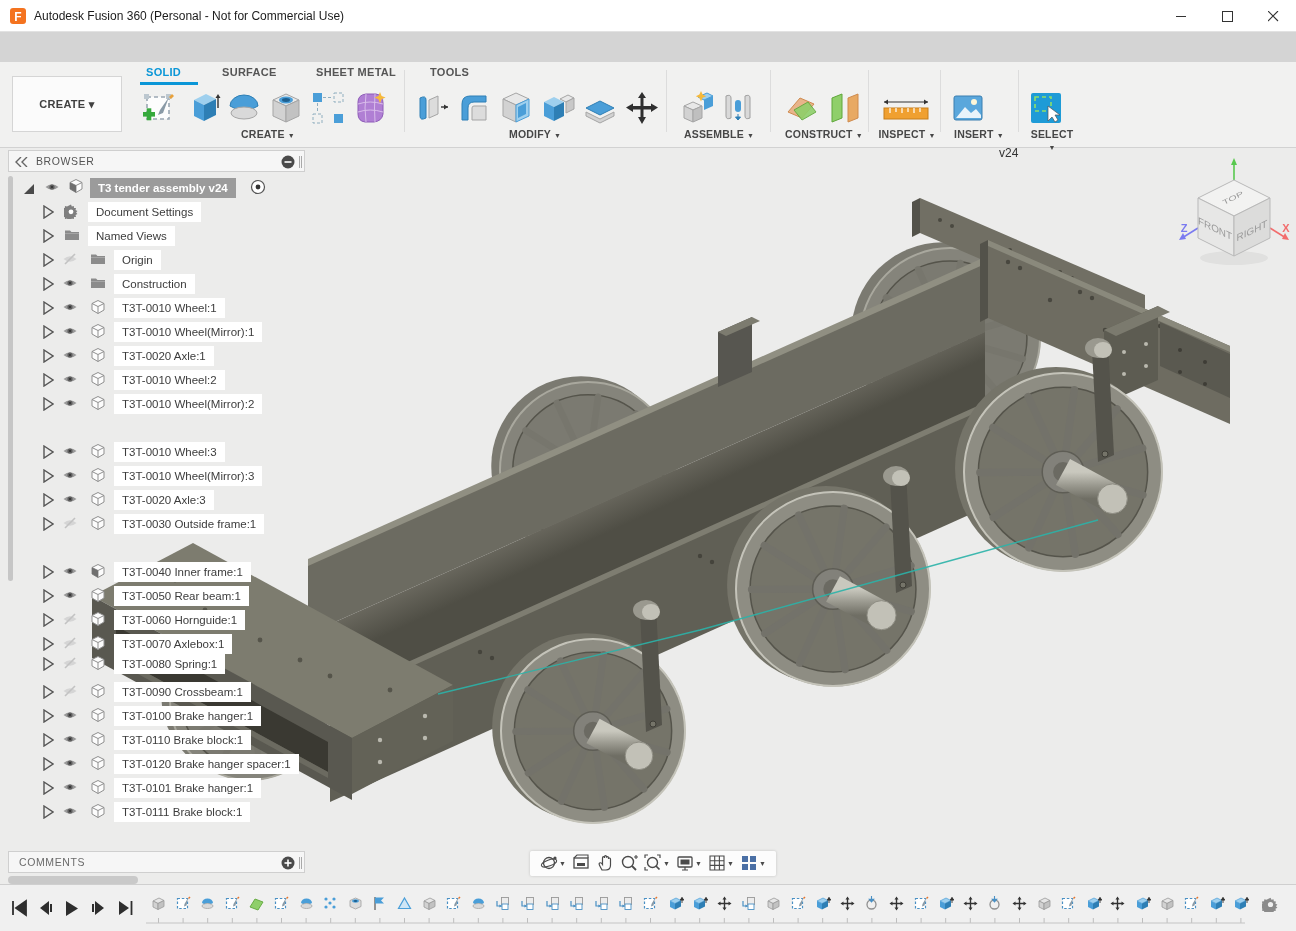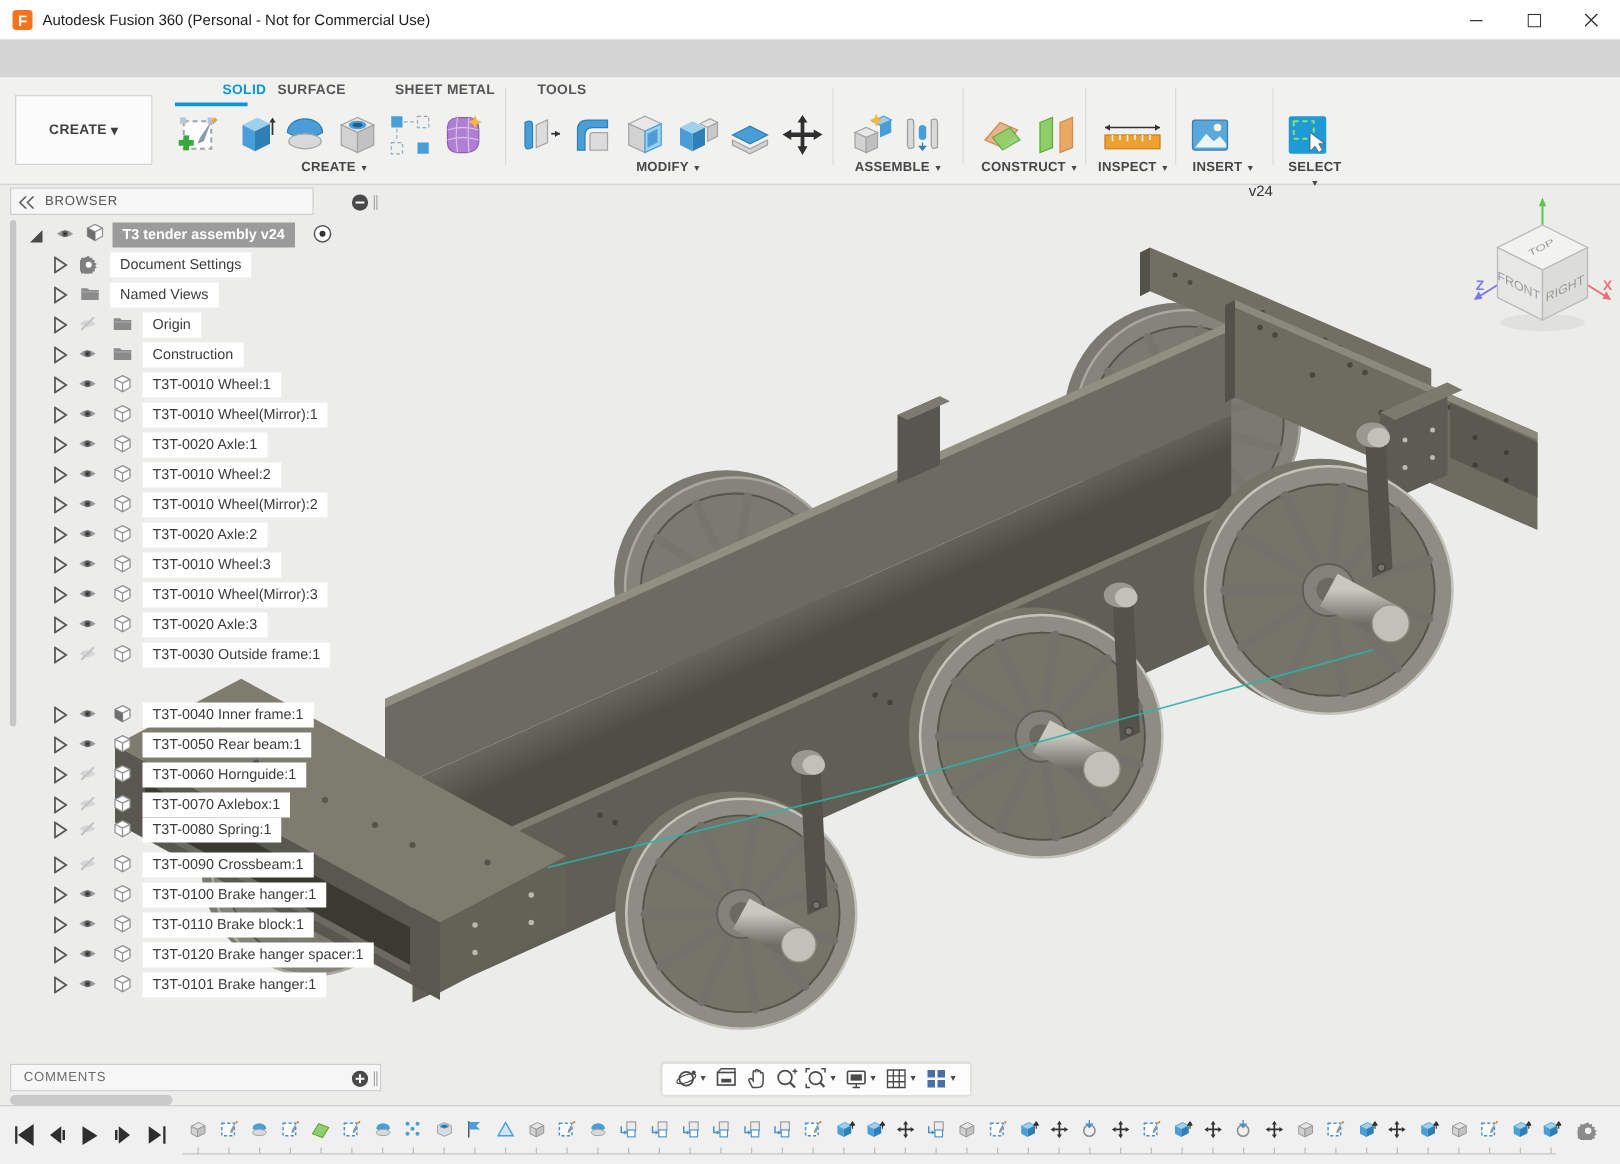--- a/index.html
+++ b/index.html
@@ -15,27 +15,27 @@
   .qicon { top:37px; width:22px; height:20px; }
   #doctab { left:480px; top:32px; width:525px; height:30px; background:#dddddd; border-left:1px solid #c2c2c2; border-right:1px solid #c2c2c2; border-radius:3px 3px 0 0; }
   #doctab-title { left:518px; top:40px; font-size:12px; color:#333; }
   #plus-tile { left:1008px; top:32px; width:33px; height:30px; background:#c8c8c8; display:flex; align-items:center; justify-content:center; }
   #jobs-label { left:1098px; top:40px; font-size:11.5px; color:#333; }
   #avatar { left:1254px; top:35px; width:25px; height:25px; border-radius:50%; background:#fdfdfd; border:1px solid #a9a9a9; text-align:center; line-height:24px; font-size:10px; color:#555; font-weight:bold; }
   
   #ribbon { left:0; top:62px; width:1296px; height:86px; background:#f1f1f0; border-bottom:1px solid #d2d2d2; }
   #design-btn { left:12px; top:14px; width:110px; height:56px; background:#fbfbfb; border:1px solid #d5d5d5; display:flex; align-items:center; justify-content:center; font-size:11px; color:#404040; font-weight:bold; letter-spacing:.3px; }
   .rtab { top:4px; font-size:11px; color:#555; font-weight:bold; letter-spacing:.3px; }
-  .rtab.active { color:#0a96d7;margin-left:32px; }
+  .rtab.active { color:#0a96d7; }
   #tab-underline { left:140px; top:20px; width:58px; height:3px; background:#0a96d7; }
   .grp-label { top:66px; font-size:10.5px; color:#474747; font-weight:bold; text-align:center; letter-spacing:.2px; }
   .grp-sep { top:8px; width:1px; height:62px; background:#dcdcdc; }
   .ric { top:26px; width:40px; height:40px; }
   
-  #browser-hdr { left:8px; top:150px; width:243px; height:22px; background:#f6f6f6; border:1px solid #cfcfcf; }
+  #browser-hdr { left:8px; top:150px; width:297px; height:22px; background:#f6f6f6; border:1px solid #cfcfcf; }
   #browser-hdr .t { position:absolute; left:27px; top:4px; font-size:10.5px; color:#555; letter-spacing:.6px; }
   #browser-body { left:8px; top:172px; width:297px; height:660px; }
   .brow { position:absolute; left:0; height:24px; width:297px; }
   .brow .pill { position:absolute; top:2px; height:20px; background:#ffffff; display:flex; align-items:center; padding:0 8px; font-size:11.5px; color:#3c3c3c; white-space:nowrap; }
   #vscroll { left:8px; top:176px; width:5px; height:405px; background:#c6c6c6; border-radius:3px; }
   
   #comments-bar { left:8px; top:851px; width:297px; height:22px; background:#f6f6f6; border:1px solid #cfcfcf; }
   #comments-bar .t { position:absolute; left:10px; top:4px; font-size:10.5px; color:#6b6b6b; letter-spacing:.6px; }
   
   #navbar { left:530px; top:851px; width:246px; height:25px; background:rgba(253,253,253,.95); border-radius:2px; box-shadow:0 0 3px rgba(0,0,0,.18); }
@@ -651,35 +651,20 @@
             <path d="M1.5 8 Q8 2.5 14.5 8 Q8 13.5 1.5 8 Z" fill="#9a9a9a"></path>
             <circle cx="8" cy="8" r="2.6" fill="#5f5f5f"></circle>
             <circle cx="8" cy="8" r="1.1" fill="#2f2f2f"></circle>
           </svg></div>
    <svg class="abs" style="left:82px;top:3px" width="16" height="16">
           <path d="M8 1.5 L14 4.5 L14 11 L8 14.5 L2 11 L2 4.5 Z" fill="#fcfcfc" stroke="#8f8f8f"></path>
           <path d="M2 4.5 L8 7.5 L14 4.5 M8 7.5 V14.5" fill="none" stroke="#8f8f8f"></path>
         </svg>
    <div class="pill" style="left:106px">T3T-0010 Wheel(Mirror):2</div>
   </div>
-      <div class="brow" style="top:244px">
-   <svg class="abs" style="left:34px;top:5px" width="12" height="14">
-          <path d="M2 1 L11 7 L2 13 Z" fill="none" stroke="#555" stroke-width="1.4"></path>
-        </svg>
-   <div class="abs" style="left:54px;top:3px"><svg width="16" height="16" viewBox="0 0 16 16">
-            <path d="M1.5 8 Q8 2.5 14.5 8 Q8 13.5 1.5 8 Z" fill="#9a9a9a"></path>
-            <circle cx="8" cy="8" r="2.6" fill="#5f5f5f"></circle>
-            <circle cx="8" cy="8" r="1.1" fill="#2f2f2f"></circle>
-          </svg></div>
-   <svg class="abs" style="left:82px;top:3px" width="16" height="16">
-          <path d="M8 1.5 L14 4.5 L14 11 L8 14.5 L2 11 L2 4.5 Z" fill="#fcfcfc" stroke="#8f8f8f"></path>
-          <path d="M2 4.5 L8 7.5 L14 4.5 M8 7.5 V14.5" fill="none" stroke="#8f8f8f"></path>
-        </svg>
-   <div class="pill" style="left:106px">T3T-0020 Axle:2</div>
-  </div>
       <div class="brow" style="top:268px">
    <svg class="abs" style="left:34px;top:5px" width="12" height="14">
           <path d="M2 1 L11 7 L2 13 Z" fill="none" stroke="#555" stroke-width="1.4"></path>
         </svg>
    <div class="abs" style="left:54px;top:3px"><svg width="16" height="16" viewBox="0 0 16 16">
             <path d="M1.5 8 Q8 2.5 14.5 8 Q8 13.5 1.5 8 Z" fill="#9a9a9a"></path>
             <circle cx="8" cy="8" r="2.6" fill="#5f5f5f"></circle>
             <circle cx="8" cy="8" r="1.1" fill="#2f2f2f"></circle>
           </svg></div>
    <svg class="abs" style="left:82px;top:3px" width="16" height="16">
@@ -871,20 +856,35 @@
    <div class="abs" style="left:54px;top:3px"><svg width="16" height="16" viewBox="0 0 16 16">
             <path d="M1.5 8 Q8 2.5 14.5 8 Q8 13.5 1.5 8 Z" fill="#9a9a9a"></path>
             <circle cx="8" cy="8" r="2.6" fill="#5f5f5f"></circle>
             <circle cx="8" cy="8" r="1.1" fill="#2f2f2f"></circle>
           </svg></div>
    <svg class="abs" style="left:82px;top:3px" width="16" height="16">
           <path d="M8 1.5 L14 4.5 L14 11 L8 14.5 L2 11 L2 4.5 Z" fill="#fcfcfc" stroke="#8f8f8f"></path>
           <path d="M2 4.5 L8 7.5 L14 4.5 M8 7.5 V14.5" fill="none" stroke="#8f8f8f"></path>
         </svg>
    <div class="pill" style="left:106px">T3T-0101 Brake hanger:1</div>
+  </div>
+      <div class="brow" style="top:628px">
+   <svg class="abs" style="left:34px;top:5px" width="12" height="14">
+          <path d="M2 1 L11 7 L2 13 Z" fill="none" stroke="#555" stroke-width="1.4"></path>
+        </svg>
+   <div class="abs" style="left:54px;top:3px"><svg width="16" height="16" viewBox="0 0 16 16">
+            <path d="M1.5 8 Q8 2.5 14.5 8 Q8 13.5 1.5 8 Z" fill="#9a9a9a"></path>
+            <circle cx="8" cy="8" r="2.6" fill="#5f5f5f"></circle>
+            <circle cx="8" cy="8" r="1.1" fill="#2f2f2f"></circle>
+          </svg></div>
+   <svg class="abs" style="left:82px;top:3px" width="16" height="16">
+          <path d="M8 1.5 L14 4.5 L14 11 L8 14.5 L2 11 L2 4.5 Z" fill="#fcfcfc" stroke="#8f8f8f"></path>
+          <path d="M2 4.5 L8 7.5 L14 4.5 M8 7.5 V14.5" fill="none" stroke="#8f8f8f"></path>
+        </svg>
+   <div class="pill" style="left:106px">T3T-0111 Brake block:1</div>
   </div>
     </div>
   <div id="vscroll" class="abs"></div>
 
   <div id="comments-bar" class="abs">
     <div class="t">COMMENTS</div>
     <svg class="abs" style="left:272px;top:4px;" width="14" height="14">
         <circle cx="7" cy="7" r="6.5" fill="#4a4a4a"></circle>
         <rect x="3.5" y="6.2" width="7" height="1.6" fill="#fff"></rect>
         <rect x="6.2" y="3.5" width="1.6" height="7" fill="#fff"></rect>

